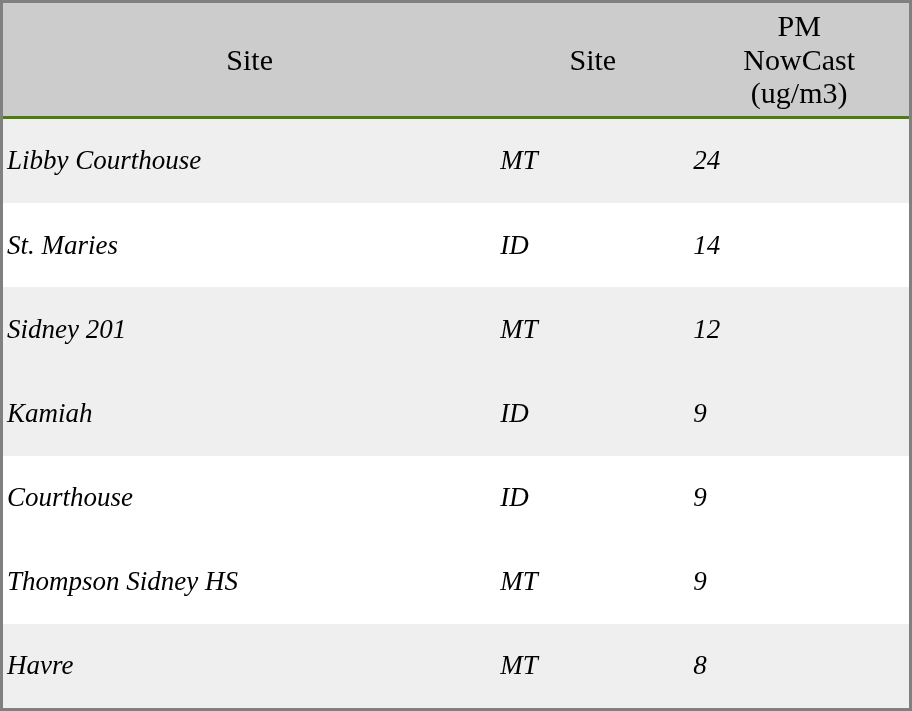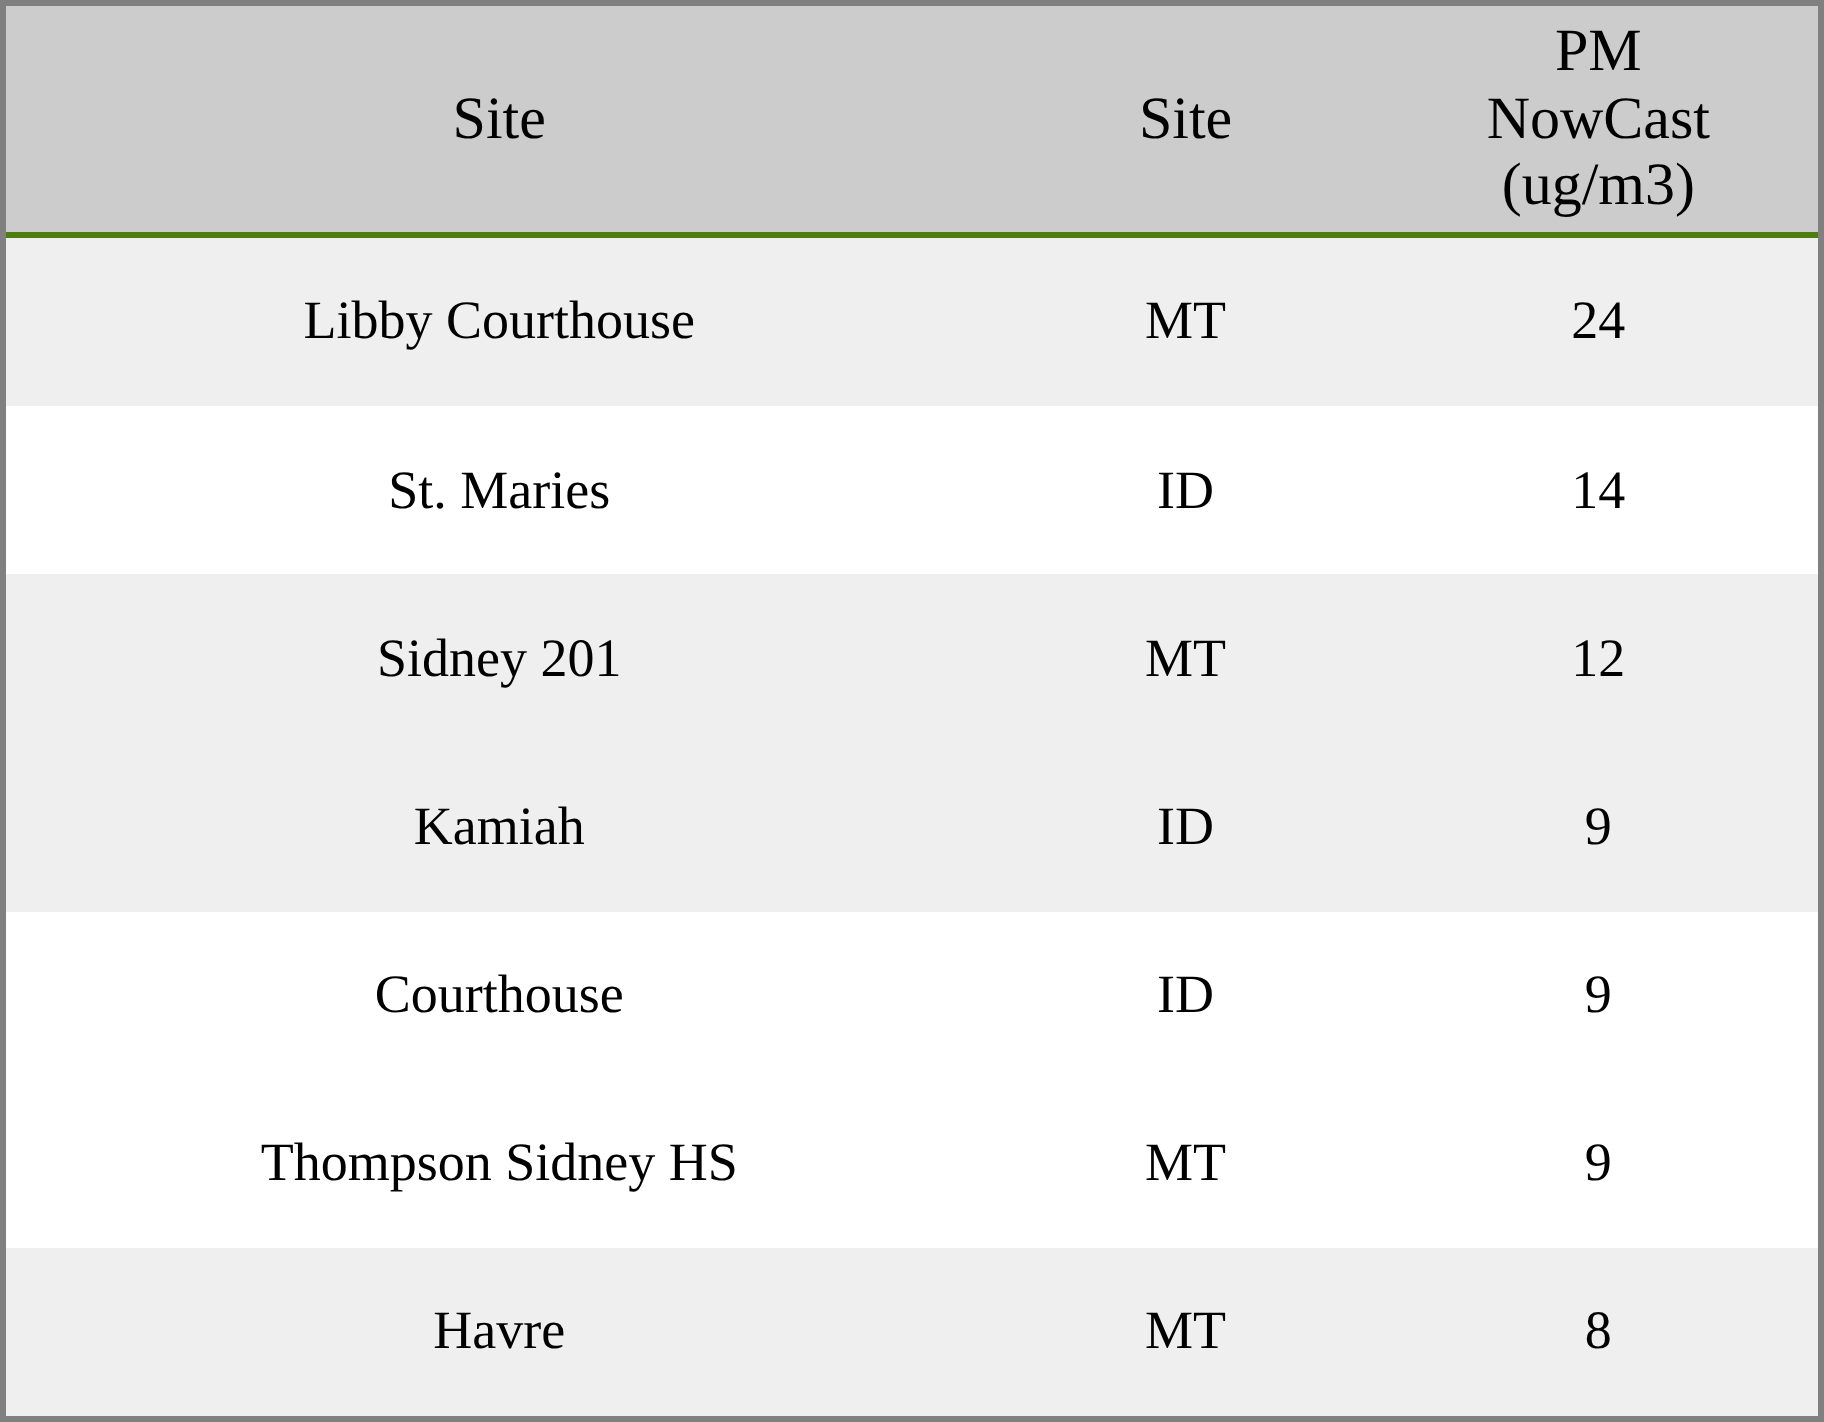--- a/index.html
+++ b/index.html
@@ -41,24 +41,25 @@
     line-height: 1.12;
   }
   thead th.col-site { width: 55%; }
   thead th.col-state { width: 21%; }
   thead th.col-value { width: 24%; }
   tbody td {
     font-family: "Liberation Serif", serif;
     font-weight: normal;
     font-size: 27px;
     color: #000000;
-    text-align: center;
+    text-align: left;
     vertical-align: middle;
-    padding: 8px 20px;
+    padding: 8px 4px;
     height: 58px;
+    font-style: italic;
   }
   tbody tr.row-even {
     background: #efefef;
   }
   tbody tr.row-odd {
     background: #ffffff;
   }
   .hdr-line { display: block; }
 </style>
 </head>

